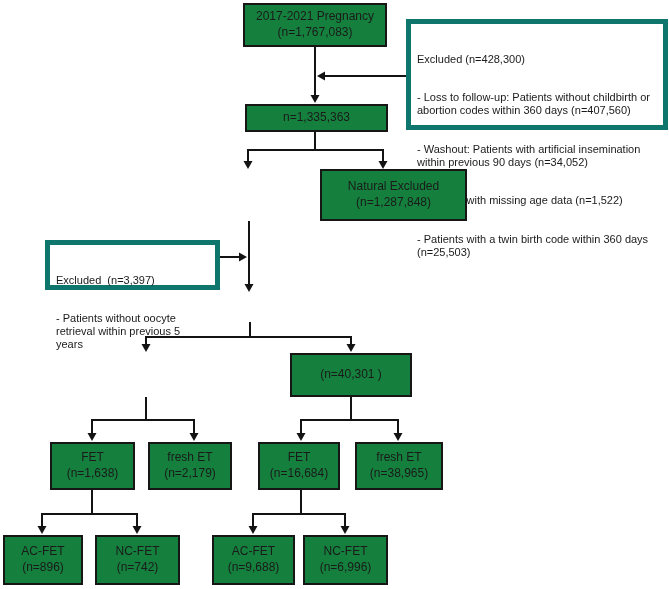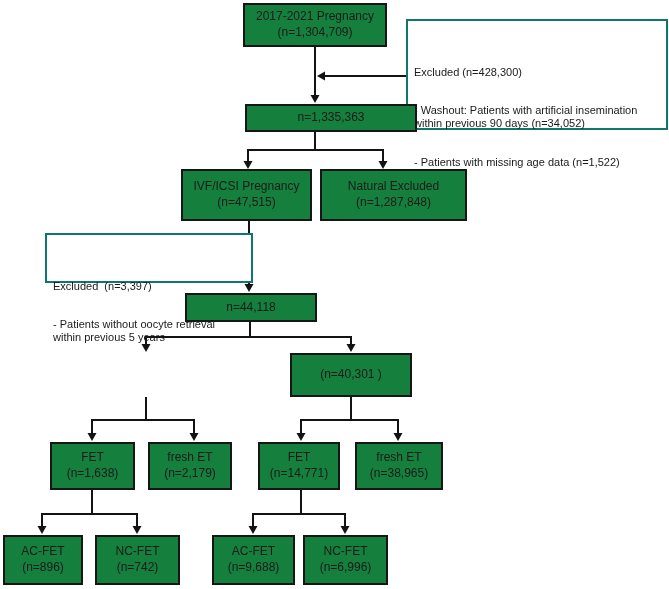--- a/index.html
+++ b/index.html
@@ -12,22 +12,22 @@
   .connectors polygon{fill:#131313;stroke:none;}
   .node{
     position:absolute;box-sizing:border-box;background:#15803d;
     border:2px solid #161616;
     display:flex;flex-direction:column;align-items:center;justify-content:center;
     text-align:center;font-size:12px;line-height:1.32;
   }
   .node .nl{white-space:nowrap;}
   .excl{
     position:absolute;box-sizing:border-box;background:#ffffff;
-    border:2px solid #0f766e;
-    font-size:11px;line-height:1.17;padding:19px 6px;
+    border:5px solid #0f766e;
+    font-size:11px;line-height:1.17;padding:3px 6px;
     text-align:left;white-space:pre-wrap;
   }
 </style>
 </head>
 <body>
 
 <div class="canvas">
 
   <svg class="connectors" viewBox="0 0 669 589">
 
@@ -101,70 +101,65 @@
       <line x1="252" y1="514" x2="346" y2="514"></line>
       <line x1="253" y1="514" x2="253" y2="527"></line>
       <polygon points="248.5,526 257.5,526 253,534"></polygon>
       <line x1="345" y1="514" x2="345" y2="527"></line>
       <polygon points="340.5,526 349.5,526 345,534"></polygon>
     </g>
   </svg>
 
   <div class="node" style="left:243px;top:3px;width:144px;height:44px">
     <div class="nl">2017-2021 Pregnancy</div>
-    <div class="nl">(n=1,304,709)</div>
+    <div class="nl">(n=1,767,083)</div>
   </div>
 
   <div class="excl" style="left:406px;top:19px;width:262px;height:111px">
     <div>Excluded (n=428,300)</div>
+    <div>- Loss to follow-up: Patients without childbirth or abortion codes within 360 days (n=407,560)</div>
     <div>- Washout: Patients with artificial insemination within previous 90 days (n=34,052)</div>
     <div>- Patients with missing age data (n=1,522)</div>
+    <div>- Patients with a twin birth code within 360 days (n=25,503)</div>
   </div>
 
-  <div class="node" style="left:245px;top:104px;width:172px;height:28px">
+  <div class="node" style="left:245px;top:104px;width:143px;height:28px">
     <div class="nl">n=1,335,363</div>
   </div>
 
-  <div class="node" style="left:181px;top:169px;width:131px;height:52px">
-    <div class="nl">IVF/ICSI Pregnancy</div>
-    <div class="nl">(n=47,515)</div>
-  </div>
 
   <div class="node" style="left:320px;top:169px;width:147px;height:52px">
     <div class="nl">Natural Excluded</div>
     <div class="nl">(n=1,287,848)</div>
   </div>
 
-  <div class="excl" style="left:45px;top:233px;width:208px;height:50px">
+  <div class="excl" style="left:45px;top:240px;width:175px;height:50px">
     <div>Excluded  (n=3,397)</div>
     <div>- Patients without oocyte retrieval within previous 5 years</div>
   </div>
 
-  <div class="node" style="left:185px;top:293px;width:132px;height:29px">
-    <div class="nl">n=44,118</div>
-  </div>
 
 
   <div class="node" style="left:290px;top:353px;width:122px;height:44px">
     <div class="nl">(n=40,301 )</div>
   </div>
 
   <div class="node" style="left:50px;top:442px;width:85px;height:48px">
     <div class="nl">FET</div>
     <div class="nl">(n=1,638)</div>
   </div>
 
   <div class="node" style="left:148px;top:442px;width:84px;height:48px">
     <div class="nl">fresh ET</div>
     <div class="nl">(n=2,179)</div>
   </div>
 
   <div class="node" style="left:258px;top:442px;width:82px;height:48px">
     <div class="nl">FET</div>
-    <div class="nl">(n=14,771)</div>
+    <div class="nl">(n=16,684)</div>
   </div>
 
   <div class="node" style="left:355px;top:442px;width:88px;height:48px">
     <div class="nl">fresh ET</div>
     <div class="nl">(n=38,965)</div>
   </div>
 
   <div class="node" style="left:3px;top:535px;width:80px;height:50px">
     <div class="nl">AC-FET</div>
     <div class="nl">(n=896)</div>

